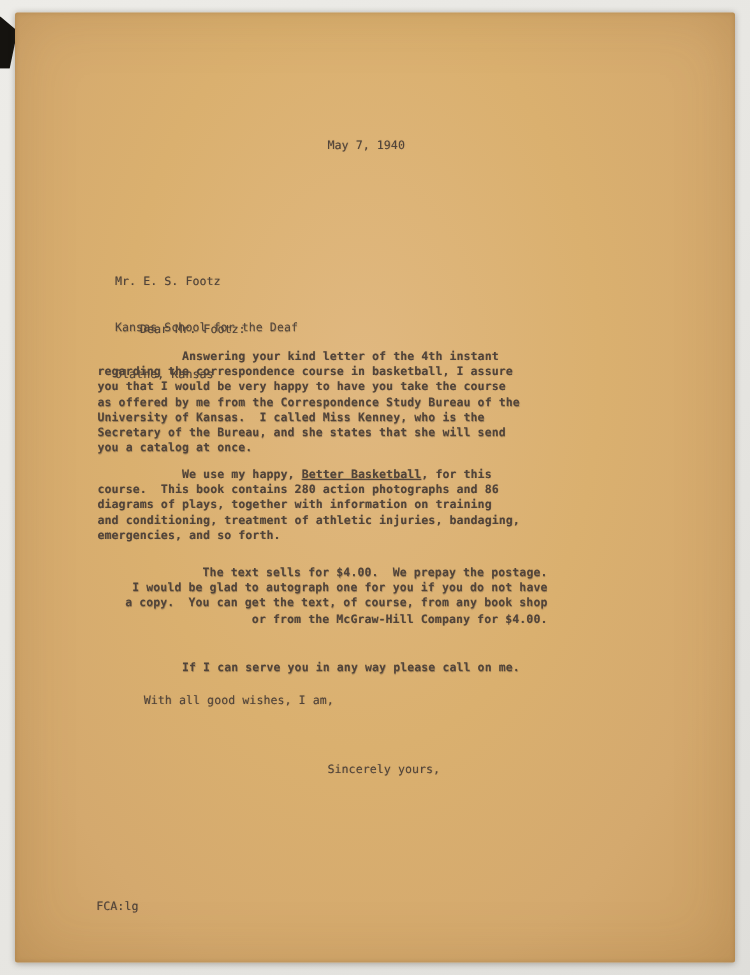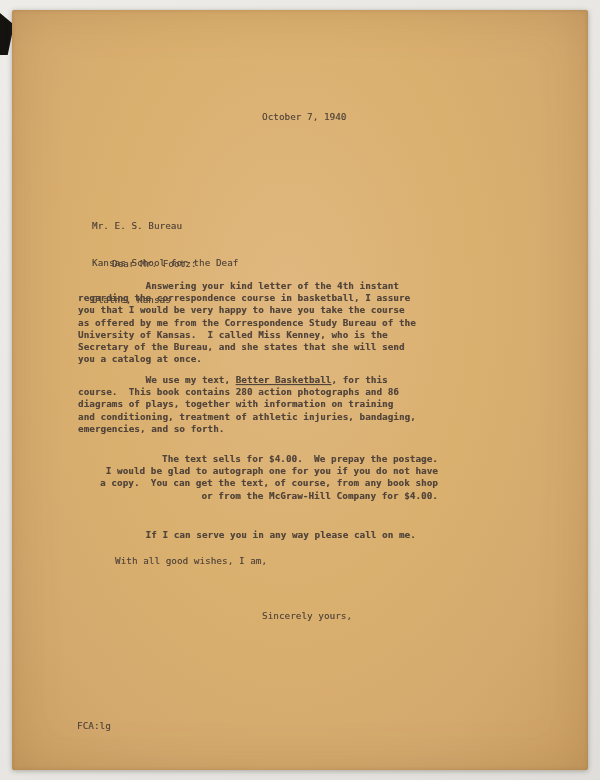--- a/index.html
+++ b/index.html
@@ -52,39 +52,39 @@
 </style>
 </head>
 <body>
 
 <div class="scan">
 
   <div class="corner-mark"></div>
 
   <div class="paper">
 
-    <div class="tblock" style="left:250px; top:101px;">October 7, 1940</div>
+    <div class="tblock" style="left:250px; top:101px;">May 7, 1940</div>
 
     <div class="tblock" style="left:80px; top:186px;">
-      <div>Mr. E. S. Bureau</div>
+      <div>Mr. E. S. Footz</div>
       <div>Kansas School for the Deaf</div>
       <div>Olathe, Kansas</div>
     </div>
 
     <div class="tblock" style="left:80px; top:248px;margin-left:20px;">Dear Mr. Footz:</div>
 
     <div class="tblock w-body" style="left:66px; top:270px;">            Answering your kind letter of the 4th instant
 regarding the correspondence course in basketball, I assure
 you that I would be very happy to have you take the course
 as offered by me from the Correspondence Study Bureau of the
 University of Kansas.  I called Miss Kenney, who is the
 Secretary of the Bureau, and she states that she will send
 you a catalog at once.</div>
 
-    <div class="tblock w-body" style="left:66px; top:364px;"><span>            We use my text, </span><span class="underline">Better Basketball</span><span>, for this
+    <div class="tblock w-body" style="left:66px; top:364px;"><span>            We use my happy, </span><span class="underline">Better Basketball</span><span>, for this
 course.  This book contains 280 action photographs and 86
 diagrams of plays, together with information on training
 and conditioning, treatment of athletic injuries, bandaging,
 emergencies, and so forth.</span></div>
 
     <div class="tblock w-body" style="left:66px; top:443px;text-align:right;">            The text sells for $4.00.  We prepay the postage.
 I would be glad to autograph one for you if you do not have
 a copy.  You can get the text, of course, from any book shop
 or from the McGraw-Hill Company for $4.00.</div>
 

